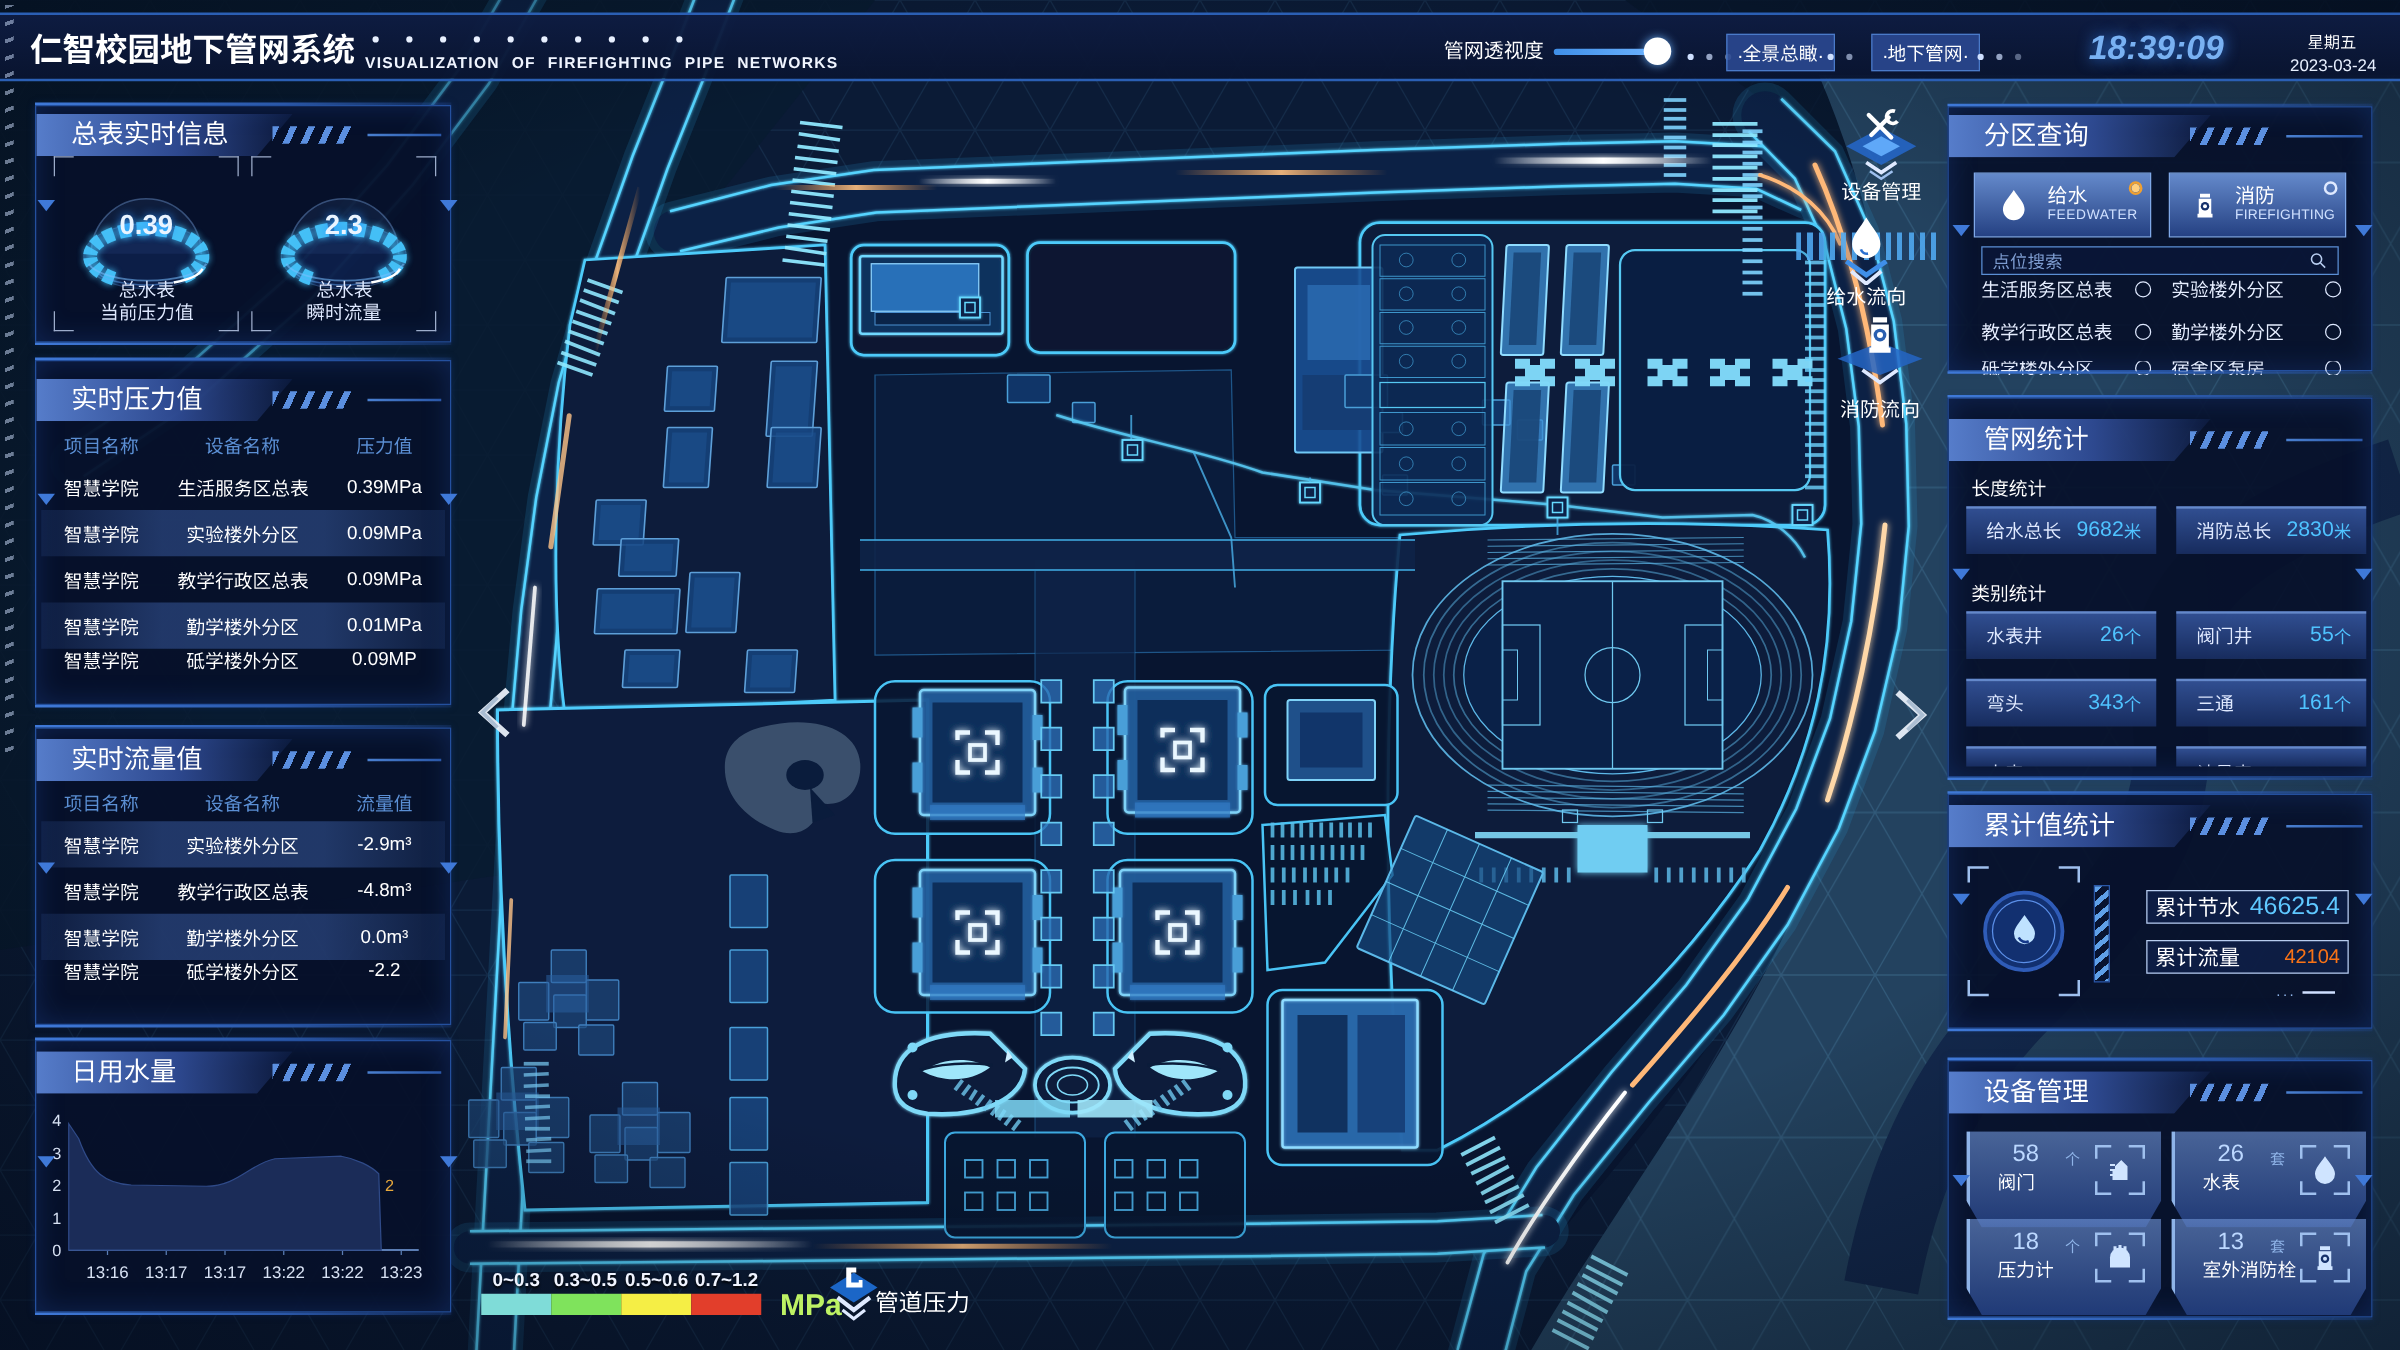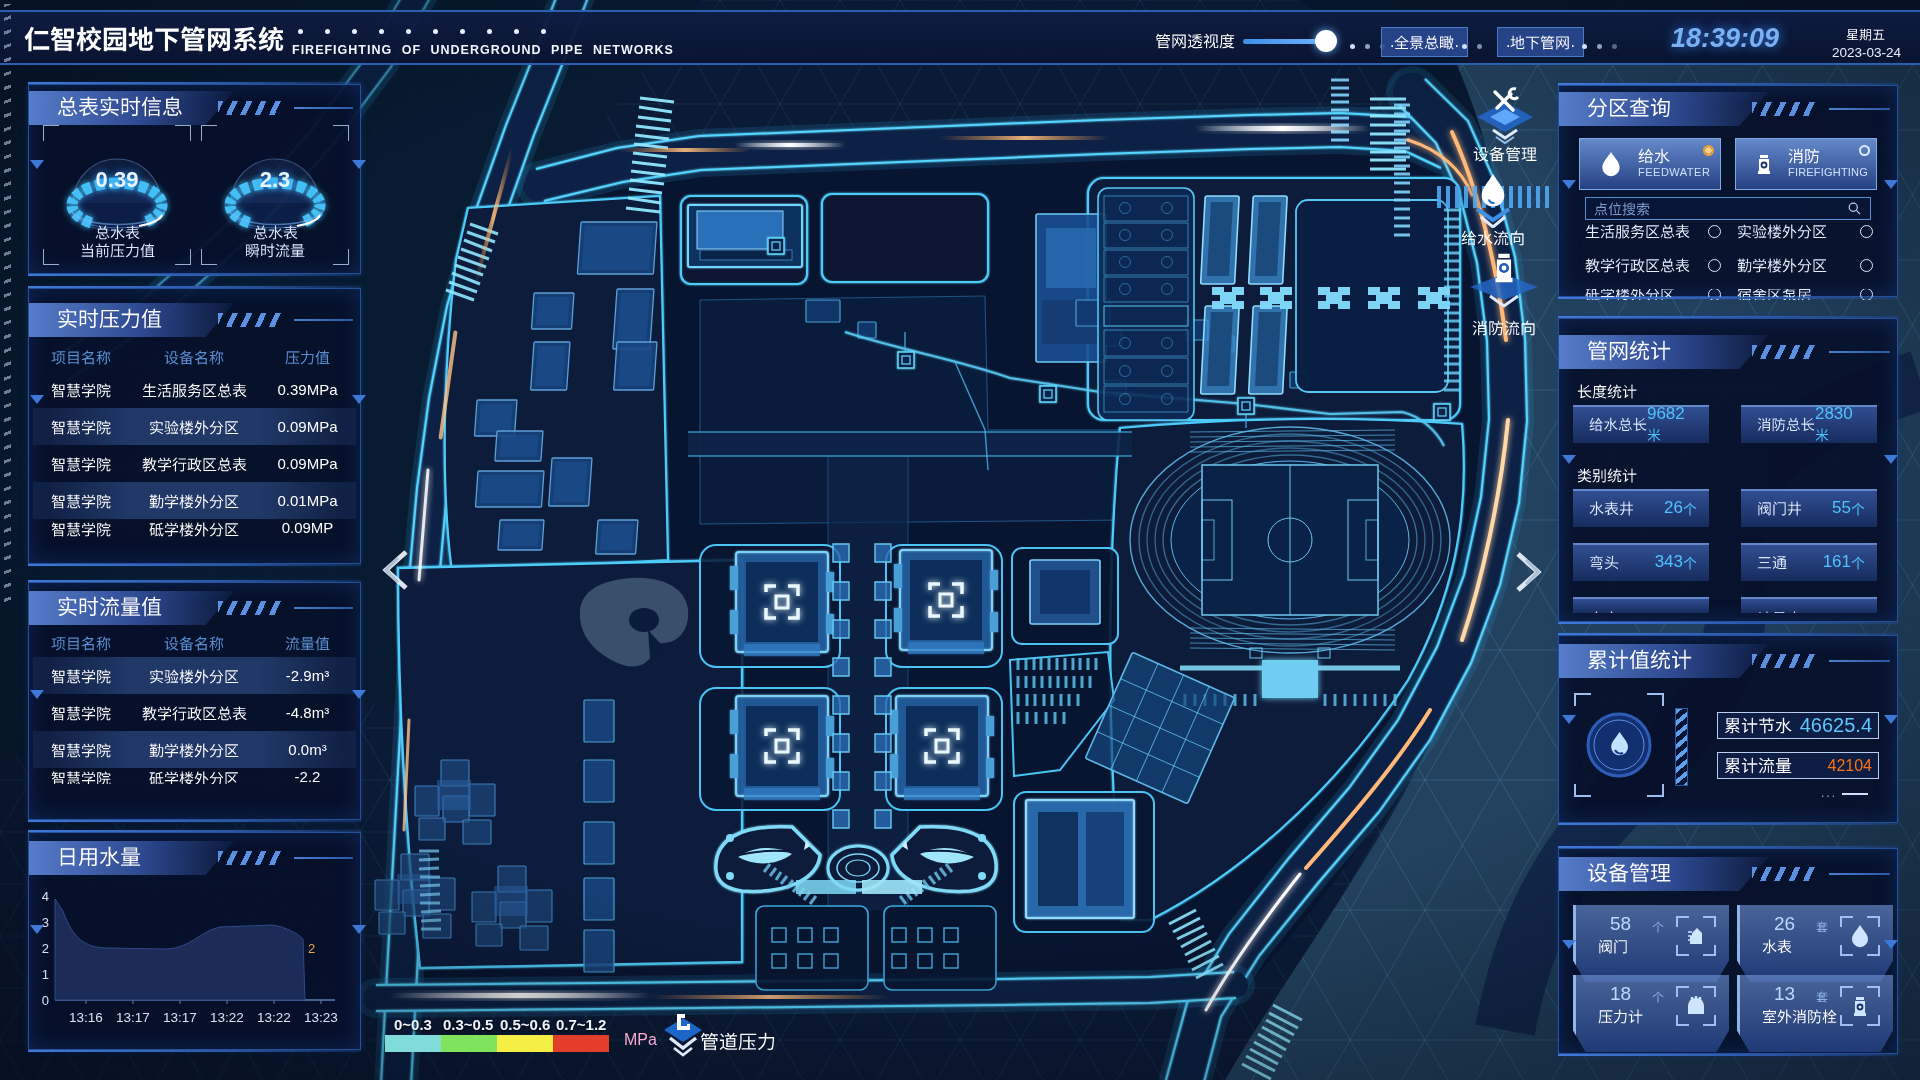--- a/index.html
+++ b/index.html
@@ -23,21 +23,21 @@
 .gaugebr i.bl{left:0;bottom:0;border-right:0;border-top:0}
 .gaugebr i.br{right:0;bottom:0;border-left:0;border-top:0}
 .gval{position:absolute;width:100%;text-align:center;top:42px;color:#eaf4ff;font-size:22px;font-weight:bold;text-shadow:0 0 8px #2a8fff}
 .glab{position:absolute;width:100%;top:98px;text-align:center;color:#dfe9ff;line-height:18px}
 .tbl{position:absolute;left:4px;right:4px}
 .trow{display:flex;height:37px;align-items:center;color:#fff;font-size:15px}
 .trow.hd{color:#5b8fd4;height:30px}
 .trow.hl{background:linear-gradient(90deg,rgba(62,102,180,0.15),rgba(70,110,190,0.42) 30%,rgba(70,110,190,0.42) 70%,rgba(62,102,180,0.15))}
 .tc1{width:30%;text-align:center}.tc2{width:40%;text-align:center}.tc3{width:30%;text-align:center}
 .sidearr{position:absolute;width:0;height:0;border-left:7px solid transparent;border-right:7px solid transparent;border-top:9px solid #3f79d8}
-.statbox{position:absolute;height:38px;width:136px;background:linear-gradient(180deg,rgba(62,98,178,0.75),rgba(28,52,110,0.75));border-top:2px solid rgba(120,160,230,0.8);display:flex;align-items:center;justify-content:space-between;padding:0 12px 2px 16px;color:#dfe9ff}
+.statbox{position:absolute;height:38px;width:152px;background:linear-gradient(180deg,rgba(62,98,178,0.75),rgba(28,52,110,0.75));border-top:2px solid rgba(120,160,230,0.8);display:flex;align-items:center;justify-content:space-between;padding:0 12px 2px 16px;color:#dfe9ff}
 .statbox .v{color:#4fc3ff;font-size:17px}
 .btnq{position:absolute;top:52px;height:52px;width:142px;background:linear-gradient(180deg,rgba(110,150,220,0.9),rgba(40,70,140,0.9));border:1px solid #7fa8e8;display:flex;align-items:center}
 .radio{position:absolute;right:6px;top:6px;width:11px;height:11px;border-radius:50%;border:2px solid #dfe9ff}
 .radio.on{border-color:#f0a030;background:radial-gradient(circle,#ffd080 0 3px,transparent 3.5px)}
 .srch{position:absolute;left:26px;right:26px;top:111px;height:23px;border:1px solid #5b8fd4;background:rgba(10,24,60,0.6);color:#7d9cd0;font-size:14px;display:flex;align-items:center;padding:0 8px;justify-content:space-between}
 .qrow{position:absolute;display:flex;align-items:center;color:#e6eeff;font-size:15px}
 .qrow .cir{width:13px;height:13px;border-radius:50%;border:1.6px solid #dfe9ff;margin-left:12px}
 .dev{position:absolute;width:156px;height:77px;background:linear-gradient(180deg,rgba(108,144,210,0.65),rgba(36,64,130,0.85));border-left:3px solid #8fb4e8;clip-path:polygon(0 0,100% 0,100% 72%,92% 100%,8% 100%,0 72%)}
 .dev .num{position:absolute;left:34px;top:8px;color:#bcd8ff;font-size:19px}
 .dev .unit{position:absolute;left:76px;top:14px;color:#8fb4e8;font-size:12px}
@@ -815,21 +815,21 @@
     <span style="position:absolute;left:27px;width:5px;height:5px;border-radius:50%;background:#e8f0ff;display:block"></span>
     <span style="position:absolute;left:54px;width:5px;height:5px;border-radius:50%;background:#e8f0ff;display:block"></span>
     <span style="position:absolute;left:81px;width:5px;height:5px;border-radius:50%;background:#e8f0ff;display:block"></span>
     <span style="position:absolute;left:108px;width:5px;height:5px;border-radius:50%;background:#e8f0ff;display:block"></span>
     <span style="position:absolute;left:135px;width:5px;height:5px;border-radius:50%;background:#e8f0ff;display:block"></span>
     <span style="position:absolute;left:162px;width:5px;height:5px;border-radius:50%;background:#e8f0ff;display:block"></span>
     <span style="position:absolute;left:189px;width:5px;height:5px;border-radius:50%;background:#e8f0ff;display:block"></span>
     <span style="position:absolute;left:216px;width:5px;height:5px;border-radius:50%;background:#e8f0ff;display:block"></span>
     <span style="position:absolute;left:243px;width:5px;height:5px;border-radius:50%;background:#e8f0ff;display:block"></span>
   </div>
-<div class="abs" style="left:292px;top:43px;color:#f0f5ff;font-size:12.5px;font-weight:bold;letter-spacing:1px;word-spacing:5px">FIREFIGHTING OF UNDERGROUND PIPE NETWORKS</div>
+<div class="abs" style="left:292px;top:43px;color:#f0f5ff;font-size:12.5px;font-weight:bold;letter-spacing:1px;word-spacing:5px">VISUALIZATION OF FIREFIGHTING PIPE NETWORKS</div>
 <div class="abs" style="left:1155px;top:31px;color:#fff"><svg class="zh" width="80.0" height="16" viewBox="0 -88 500 100">
       <use href="#u7BA1" x="0"></use>
       <use href="#u7F51" x="100"></use>
       <use href="#u900F" x="200"></use>
       <use href="#u89C6" x="300"></use>
       <use href="#u5EA6" x="400"></use>
     </svg></div>
 <div class="abs" style="left:1243px;top:39px;width:86px;height:5px;border-radius:2.5px;background:linear-gradient(90deg,#3f8fe8,#6fb4ff)"></div>
 <div class="abs" style="left:1315px;top:30px;width:22px;height:22px;border-radius:50%;background:#fff;box-shadow:0 0 8px rgba(110,180,255,0.9)"></div>
 <div class="abs dots3" style="left:1345px;top:37px"><i></i><i style="opacity:.7"></i><i style="opacity:.45"></i></div>
@@ -1641,21 +1641,21 @@
 <div class="legend-lab" style="left:394px">0~0.3</div>
 <div class="legend-lab" style="left:443px">0.3~0.5</div>
 <div class="legend-lab" style="left:500px">0.5~0.6</div>
 <div class="legend-lab" style="left:556px">0.7~1.2</div>
 <div class="abs" style="left:385px;top:1035px;width:224px;height:17px;display:flex">
     <div style="flex:1;background:#7fdcd8"></div>
     <div style="flex:1;background:#7fe35c"></div>
     <div style="flex:1;background:#f5ee45"></div>
     <div style="flex:1;background:#e23e2b"></div>
   </div>
-<div class="abs" style="left:624px;top:1031px;color:#f9a8d4;font-size:16px;font-weight:normal">MPa</div>
+<div class="abs" style="left:624px;top:1031px;color:#bef264;font-size:24px;font-weight:bold">MPa</div>
 <svg class="abs" width="46" height="52" viewBox="0 0 46 52" style="left:660px;top:1008px">
     <polygon points="23,10 42,22 23,34 4,22" fill="#1e6fd8" opacity="0.9"></polygon>
 <path d="M17 6 h8 v4 h-4 v8 h6 v4 h-10 Z M27 16 h3 v6 h-3 Z" fill="#fff"></path>
 <polyline points="10,30 23,40 36,30" fill="none" stroke="#dfe9ff" stroke-width="3.4"></polyline>
     <polyline points="14,40 23,47 32,40" fill="none" stroke="#dfe9ff" stroke-width="2.6"></polyline>
   </svg>
 <div class="abs" style="left:700px;top:1032px;color:#fff"><svg class="zh" width="76.0" height="19" viewBox="0 -88 400 100">
       <use href="#u7BA1" x="0"></use>
       <use href="#u9053" x="100"></use>
       <use href="#u538B" x="200"></use>

